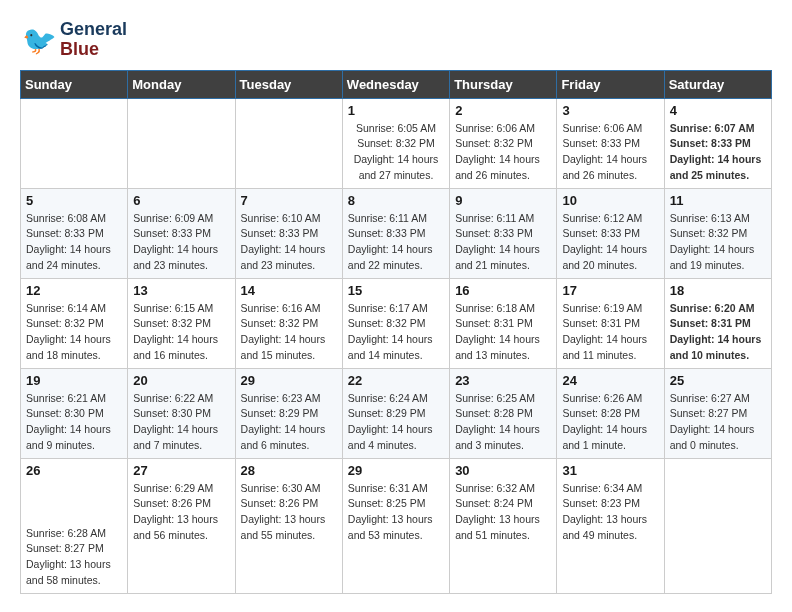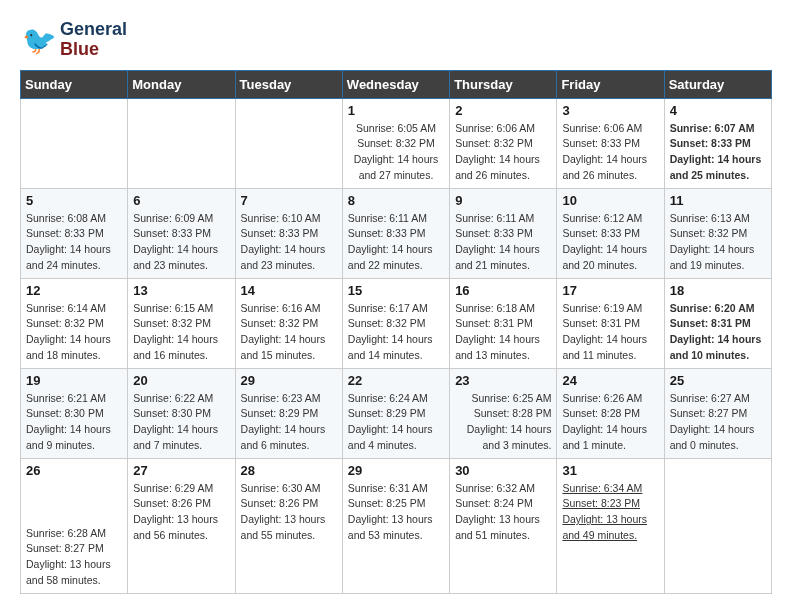--- a/index.html
+++ b/index.html
@@ -269,21 +269,21 @@
         </td>
         <td>
           <div class="day-num">22</div>
           <div class="day-info" style="white-space: pre-line;">Sunrise: 6:24 AM
 Sunset: 8:29 PM
 Daylight: 14 hours
 and 4 minutes.</div>
         </td>
         <td>
           <div class="day-num">23</div>
-          <div class="day-info" style="white-space: pre-line; text-align: right;">Sunrise: 6:25 AM
+          <div class="day-info" style="white-space: pre-line;">Sunrise: 6:25 AM
 Sunset: 8:28 PM
 Daylight: 14 hours
 and 3 minutes.</div>
         </td>
         <td>
           <div class="day-num">24</div>
           <div class="day-info" style="white-space: pre-line;">Sunrise: 6:26 AM
 Sunset: 8:28 PM
 Daylight: 14 hours
 and 1 minute.</div>
@@ -327,21 +327,21 @@
         </td>
         <td>
           <div class="day-num">30</div>
           <div class="day-info" style="white-space: pre-line;">Sunrise: 6:32 AM
 Sunset: 8:24 PM
 Daylight: 13 hours
 and 51 minutes.</div>
         </td>
         <td>
           <div class="day-num">31</div>
-          <div class="day-info" style="white-space: pre-line; text-decoration: underline;">Sunrise: 6:34 AM
+          <div class="day-info" style="white-space: pre-line;">Sunrise: 6:34 AM
 Sunset: 8:23 PM
 Daylight: 13 hours
 and 49 minutes.</div>
         </td>
         <td></td>
       </tr>
     </tbody>
 </table>
 
 </body></html>

